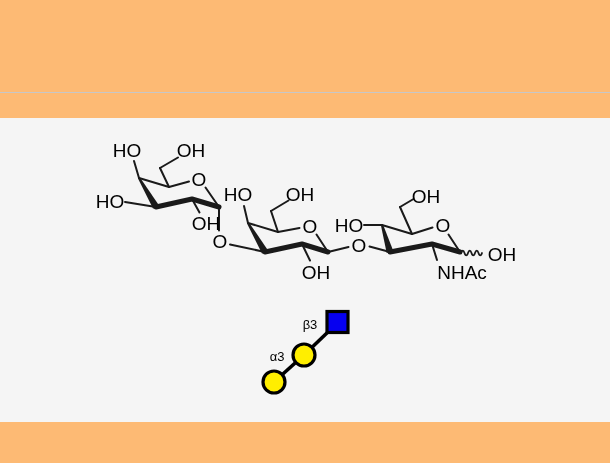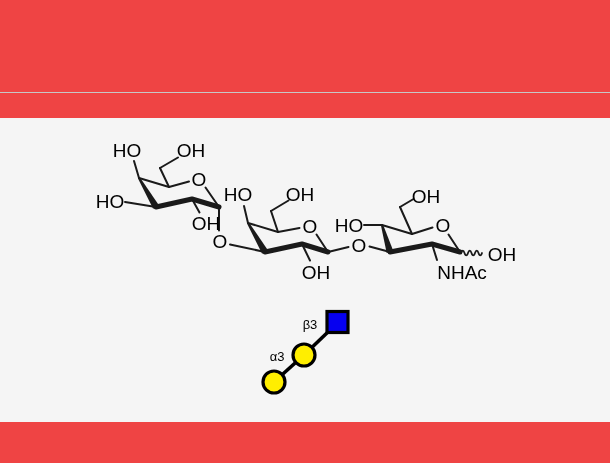--- a/index.html
+++ b/index.html
@@ -5,21 +5,21 @@
   html, body {
     margin: 0; padding: 0;
     width: 610px; height: 463px;
     background: #ffffff;
     font-family: "Liberation Sans", sans-serif;
     overflow: hidden;
   }
   .stage {
     position: relative;
     width: 610px; height: 463px;
-    background: #ef4444;
+    background: #fdba74;
   }
   .top-divider {
     position: absolute;
     left: 0; top: 92px;
     width: 610px; height: 1px;
     background: #c7c7c7;
   }
   .canvas-panel {
     position: absolute;
     left: 0; top: 118px;

